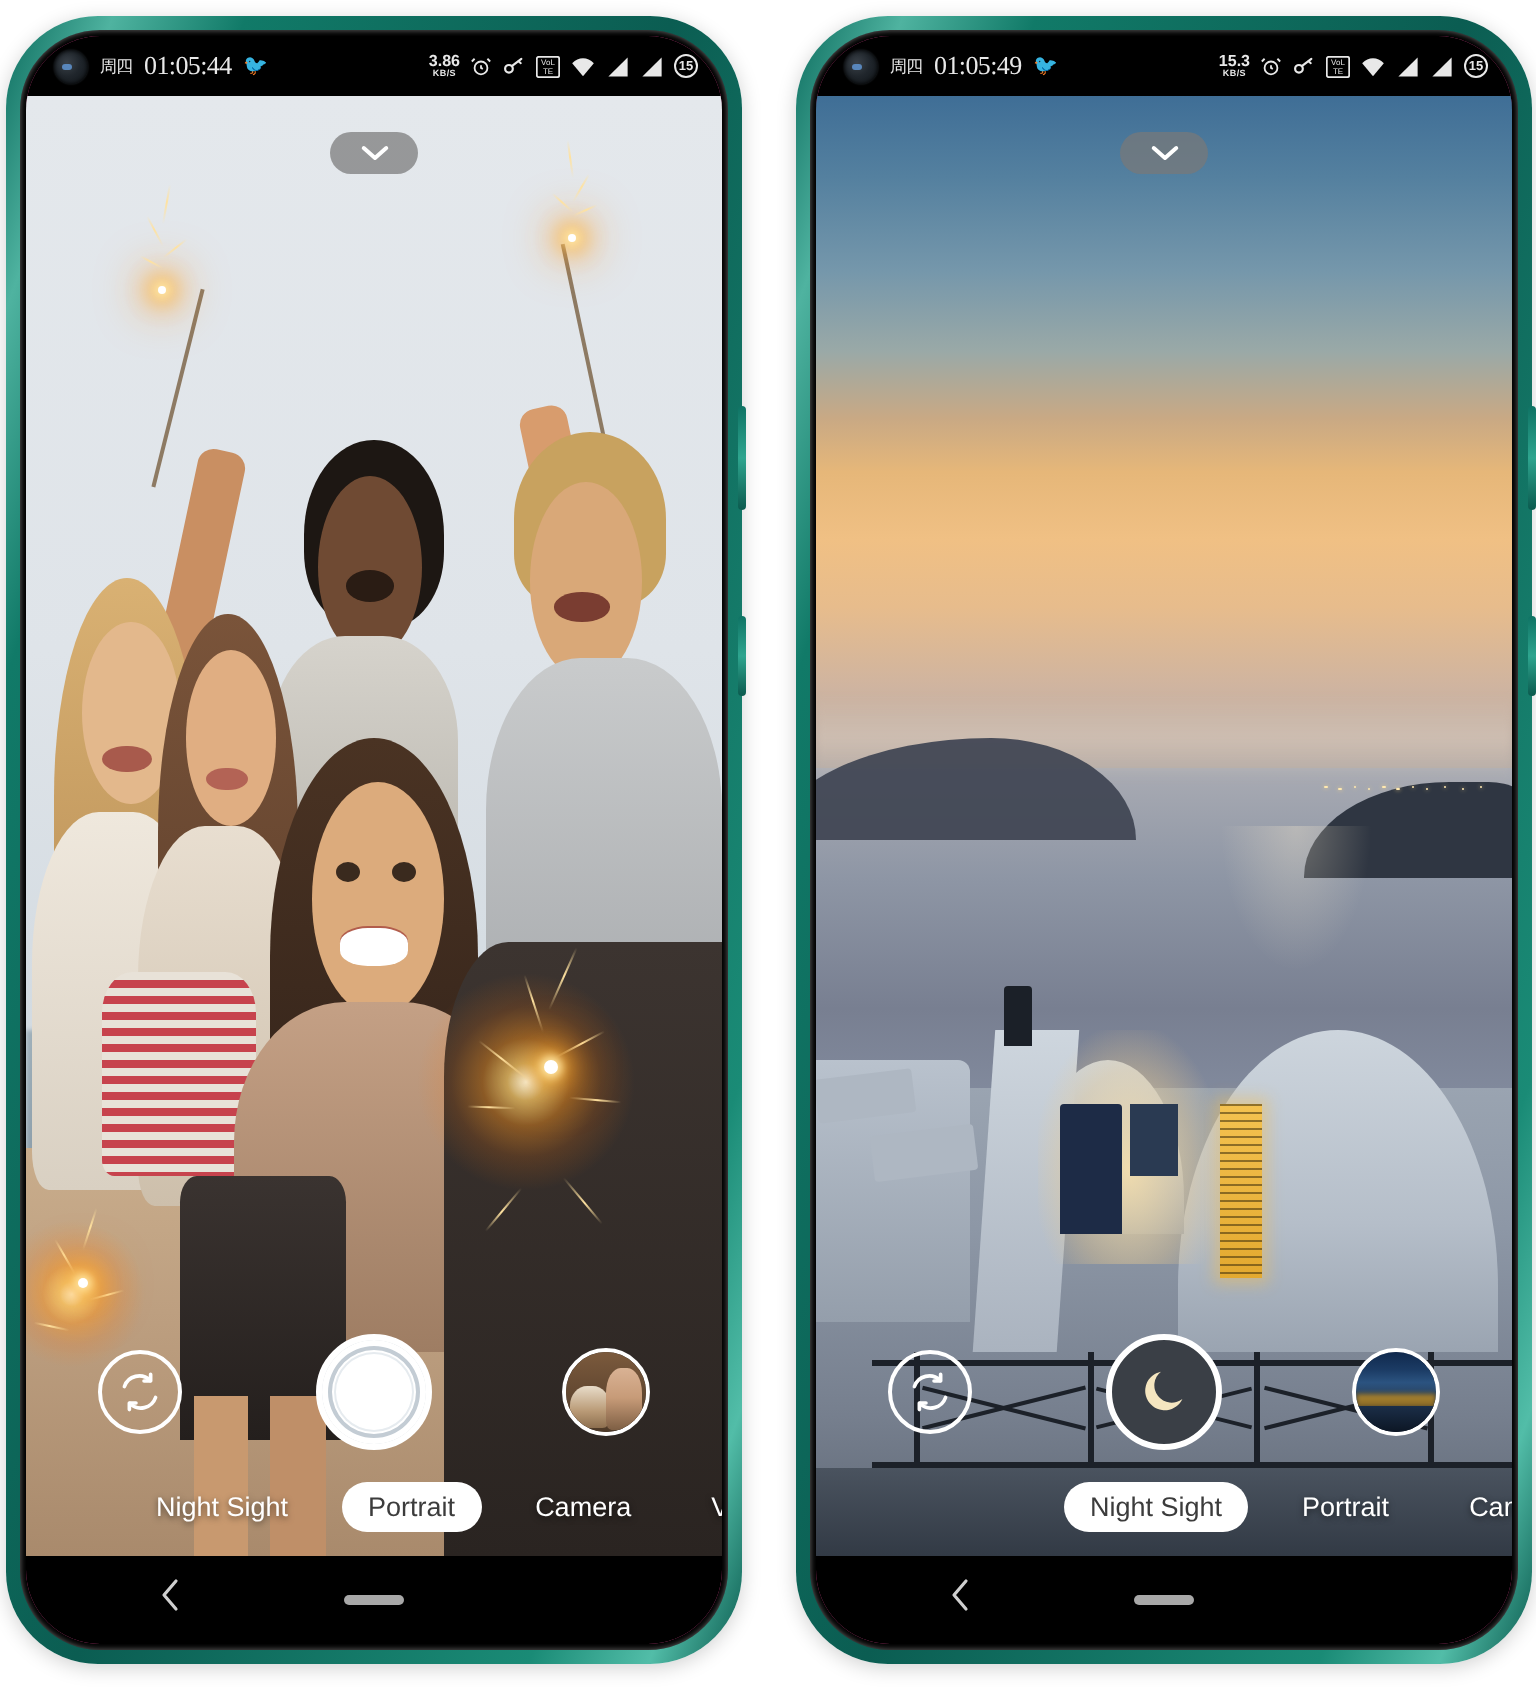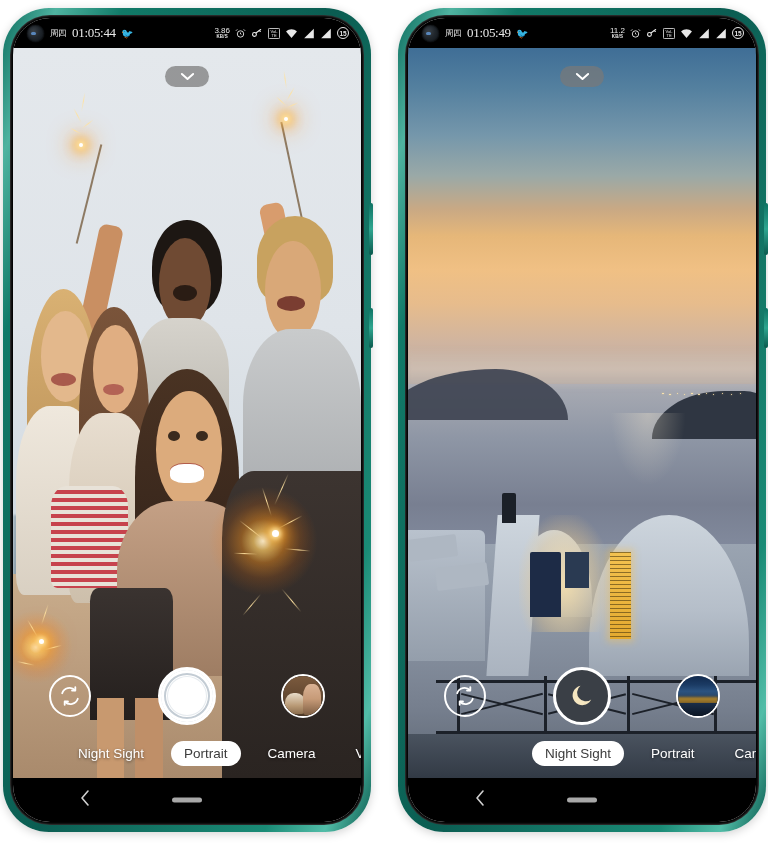--- a/index.html
+++ b/index.html
@@ -35,21 +35,21 @@
     border-radius: 40px;
     background: #000;
     padding: 3px;
     overflow: hidden;
     box-shadow: inset 0 0 3px rgba(255,255,255,0.45);
   }
   .screen {
     position: relative;
     width: 100%; height: 100%;
     border-radius: 37px;
-    background: #ffffff;
+    background: #ec4899;
     overflow: hidden;
   }
 
   
   .side-btn {
     position: absolute;
     right: -2px;
     width: 4px;
     border-radius: 2px;
     background: linear-gradient(180deg,#0f7364,#2ea58f,#0b5a4e);
@@ -83,21 +83,21 @@
     width: 5px; height: 3px; border-radius: 2px;
     background: #5d8fc9; opacity: .9;
   }
   .sb-left { display:flex; align-items:center; gap:6px; flex: 0 0 auto; }
   .sb-day { font-size: 8.5px; letter-spacing: -.5px; position: relative; top: 1px;}
   .sb-time { font-size: 13px; letter-spacing: -.3px; font-family: Liberation Serif, serif; }
   .sb-glyph { font-size: 10px; }
   .sb-spacer { flex: 1 1 auto; }
   .sb-right { display:flex; align-items:center; gap:5px; flex: 0 0 auto; }
   .net-speed { line-height: 1; text-align: center; }
-  .net-speed .n { display:block; font-size: 8px; font-weight: normal; }
+  .net-speed .n { display:block; font-size: 8px; font-weight: bold; }
   .net-speed .u { display:block; font-size: 4.5px; font-weight: bold; letter-spacing: .2px;}
   .sb-ico { display:flex; align-items:center; }
   .batt {
     width: 12px; height: 12px; border-radius: 50%;
     border: 1.2px solid #e8e8e8;
     font-size: 6.5px; color: #e8e8e8;
     display:flex; align-items:center; justify-content:center;
     font-weight: bold;
   }
 
@@ -599,21 +599,21 @@
         <div class="statusbar">
           <div class="sb-left">
             <div class="punch-hole"></div>
             <span class="sb-day">周四</span>
             <span class="sb-time">01:05:49</span>
             <span class="sb-glyph">🐦</span>
           </div>
           <div class="sb-spacer"></div>
           <div class="sb-right">
             <span class="net-speed">
-              <span class="n">11.2</span>
+              <span class="n">15.3</span>
               <span class="u">KB/S</span>
             </span>
             <span class="sb-ico">
               <svg width="11" height="11" viewBox="0 0 24 24" fill="none" stroke="#e8e8e8" stroke-width="2">
                 <circle cx="12" cy="13" r="7"></circle>
                   <path d="M12 10v3l2 1"></path>
                   <path d="M5 3L2 6"></path>
                   <path d="M19 3l3 3"></path>
               </svg>
             </span>

